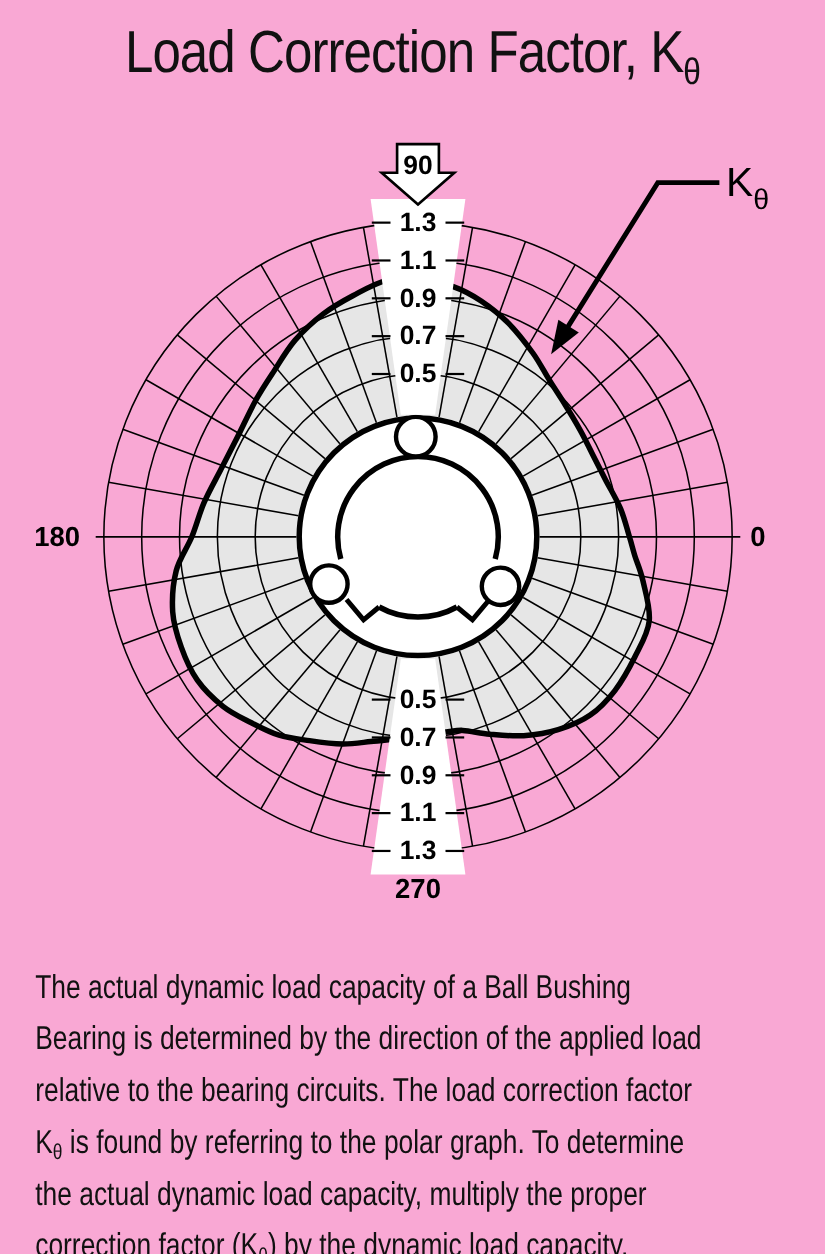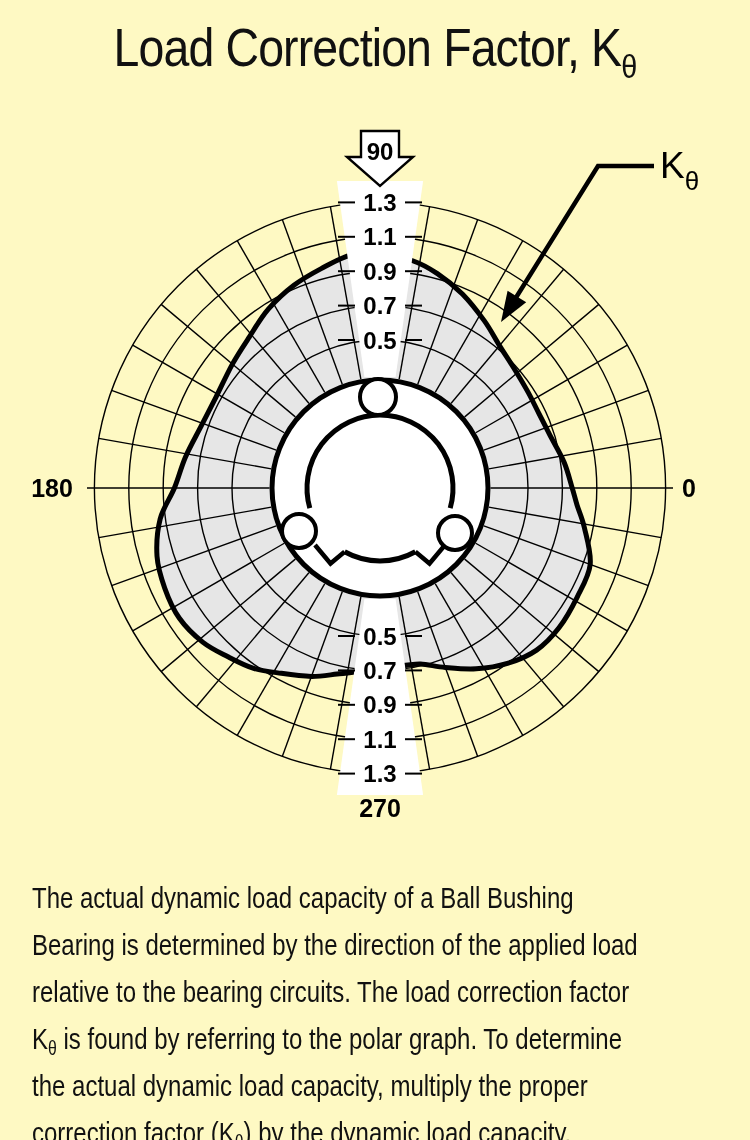--- a/index.html
+++ b/index.html
@@ -1,16 +1,16 @@
 <!DOCTYPE html>
 <html><head>
 <meta charset="utf-8">
 <style>
   html,body{margin:0;padding:0;background:#ffffff;}
-  .page{position:relative;width:750px;height:1140px;background:#fef9c3;overflow:hidden;
+  .page{position:relative;width:750px;height:1140px;background:#f9a8d4;overflow:hidden;
         font-family:"Liberation Sans",sans-serif;color:#000;}
   .title{position:absolute;top:16px;left:0;width:750px;text-align:center;}
   .title .t-inner{display:inline-block;font-size:54px;font-weight:400;letter-spacing:-1px;
         transform:scaleX(0.86);transform-origin:center top;white-space:nowrap;color:#111;}
   .title sub{font-size:0.62em;vertical-align:-0.35em;}
   .chart-svg{position:absolute;top:0;left:0;}
   .para{position:absolute;left:32px;top:879px;font-size:30px;line-height:37px;
         transform:scaleX(0.80);transform-origin:0 0;color:#111;}
   .para .pline{white-space:nowrap;}
   .para sub{font-size:0.66em;vertical-align:-0.30em;}

